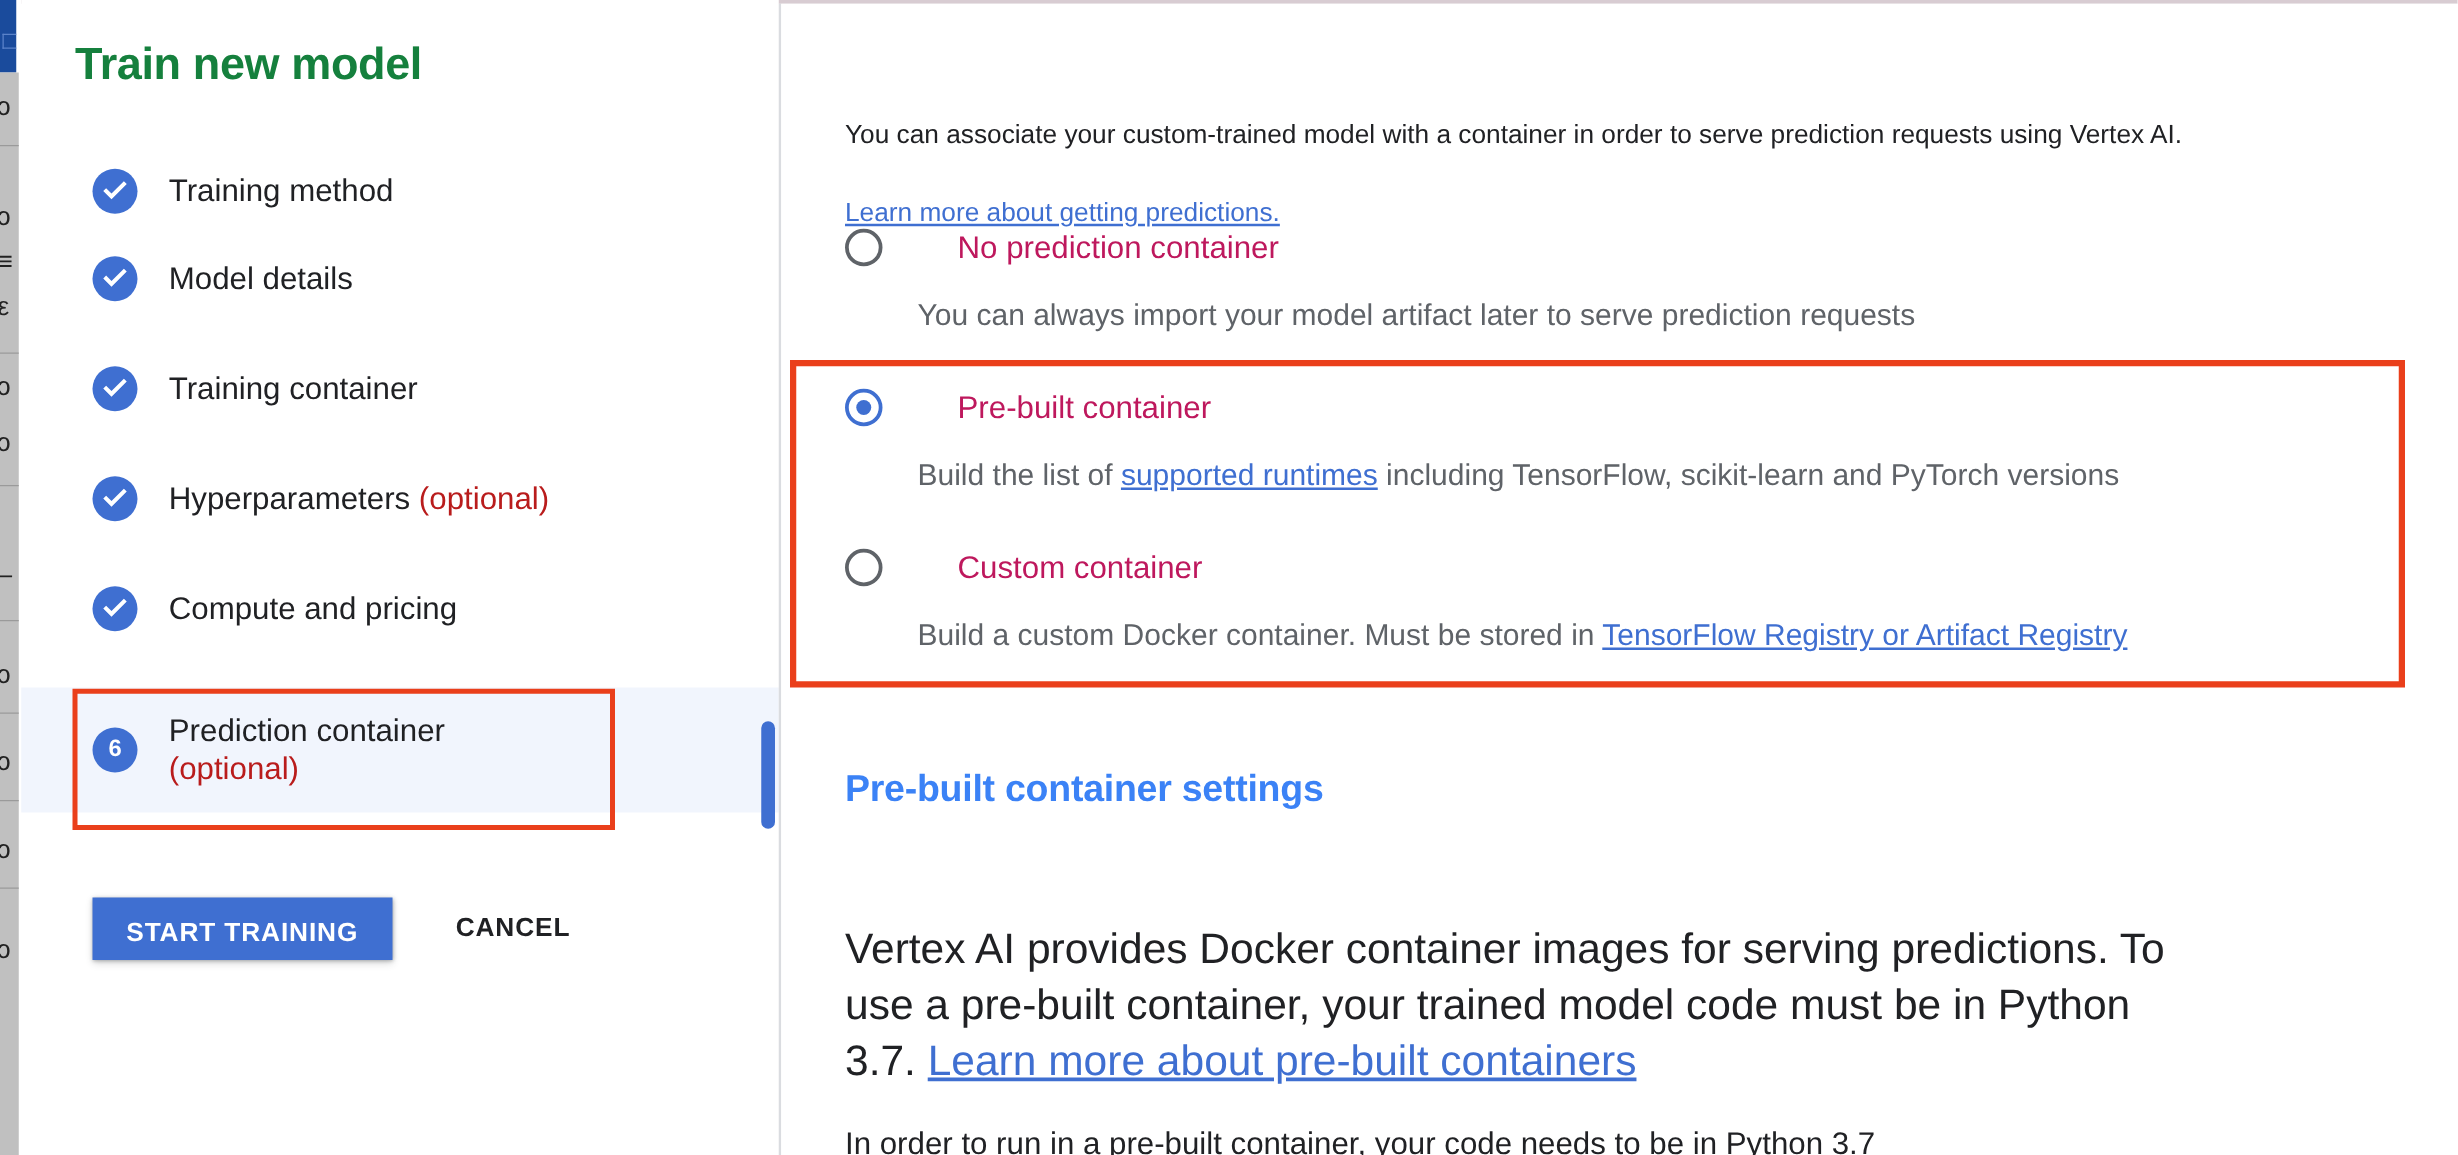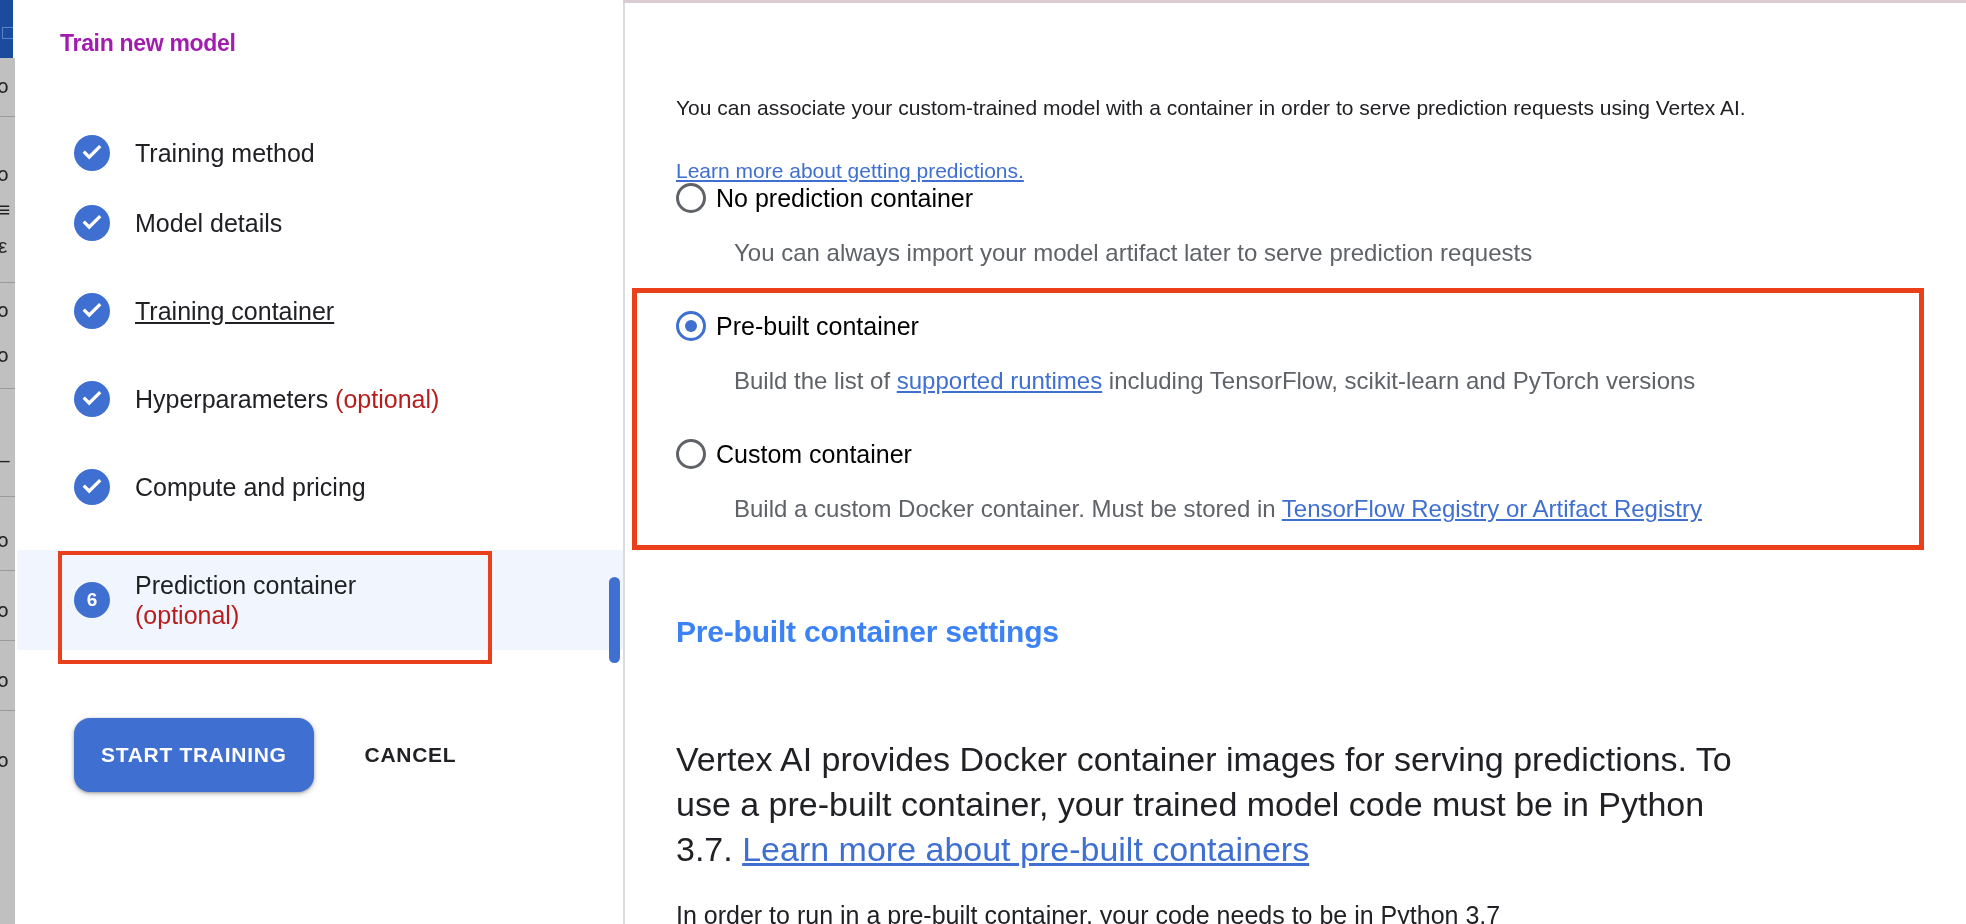--- a/index.html
+++ b/index.html
@@ -77,24 +77,24 @@
     position: absolute;
     left: 17px; top: 0;
     width: 1949px;
     height: 3px;
     background: #d8ccd2;
   }
   #wizard-title {
     position: absolute;
     left: 43px;
     top: 30px;
-    font-size: 23px;
+    font-size: 36px;
     font-weight: bold;
     letter-spacing: -0.3px;
-    color: #a21caf;
+    color: #15803d;
     white-space: nowrap;
     text-align: right;
   }
 
   .step {
     position: absolute;
     left: 0;
     width: 606px;
     height: 62px;
     display: flex;
@@ -159,24 +159,24 @@
     display: flex;
     align-items: center;
   }
   #start-training-button {
     background: #3f6fd1;
     color: #ffffff;
     font-size: 21px;
     font-weight: bold;
     letter-spacing: 0.7px;
     padding: 0 27px;
-    height: 74px;
+    height: 50px;
     line-height: 58px;
     border: none;
-    border-radius: 16px;
+    border-radius: 0;
     box-shadow: 0 1px 3px rgba(60,64,67,0.4), 0 2px 6px rgba(60,64,67,0.22);
     cursor: pointer;
     font-family: "Liberation Sans", sans-serif;
   }
   #cancel-button {
     background: transparent;
     color: #202124;
     font-size: 21px;
     font-weight: bold;
     letter-spacing: 0.7px;
@@ -254,23 +254,23 @@
   }
   .radio-ring.checked::after {
     content: "";
     position: absolute;
     left: 6px; top: 6px;
     width: 12px; height: 12px;
     border-radius: 50%;
     background: #3f6fd1;
   }
   .radio-title {
-    margin-left: 40px;
+    margin-left: 90px;
     font-size: 25px;
-    color: #000000;
+    color: #be185d;
     line-height: 34px;
     white-space: nowrap;
   }
   .radio-desc {
     margin-left: 58px;
     margin-top: 21px;
     font-size: 24px;
     color: #5f6368;
     line-height: 33px;
     white-space: nowrap;
@@ -363,21 +363,21 @@
 
   <div class="step" style="top:192px;">
     <span class="step-icon">
       <svg width="36" height="36" viewBox="0 0 36 36">
           <path d="M15.2 24.4 8.6 17.8l2.3-2.3 4.3 4.3 9.9-9.9 2.3 2.3z" fill="#fff"></path>
         </svg>
     </span>
     <span class="step-label">Model details</span>
   </div>
 
-  <div class="step" style="top:280px;text-decoration:underline;">
+  <div class="step" style="top:280px;">
     <span class="step-icon">
       <svg width="36" height="36" viewBox="0 0 36 36">
           <path d="M15.2 24.4 8.6 17.8l2.3-2.3 4.3 4.3 9.9-9.9 2.3 2.3z" fill="#fff"></path>
         </svg>
     </span>
     <span class="step-label">Training container</span>
   </div>
 
   <div class="step" style="top:368px;">
     <span class="step-icon">

